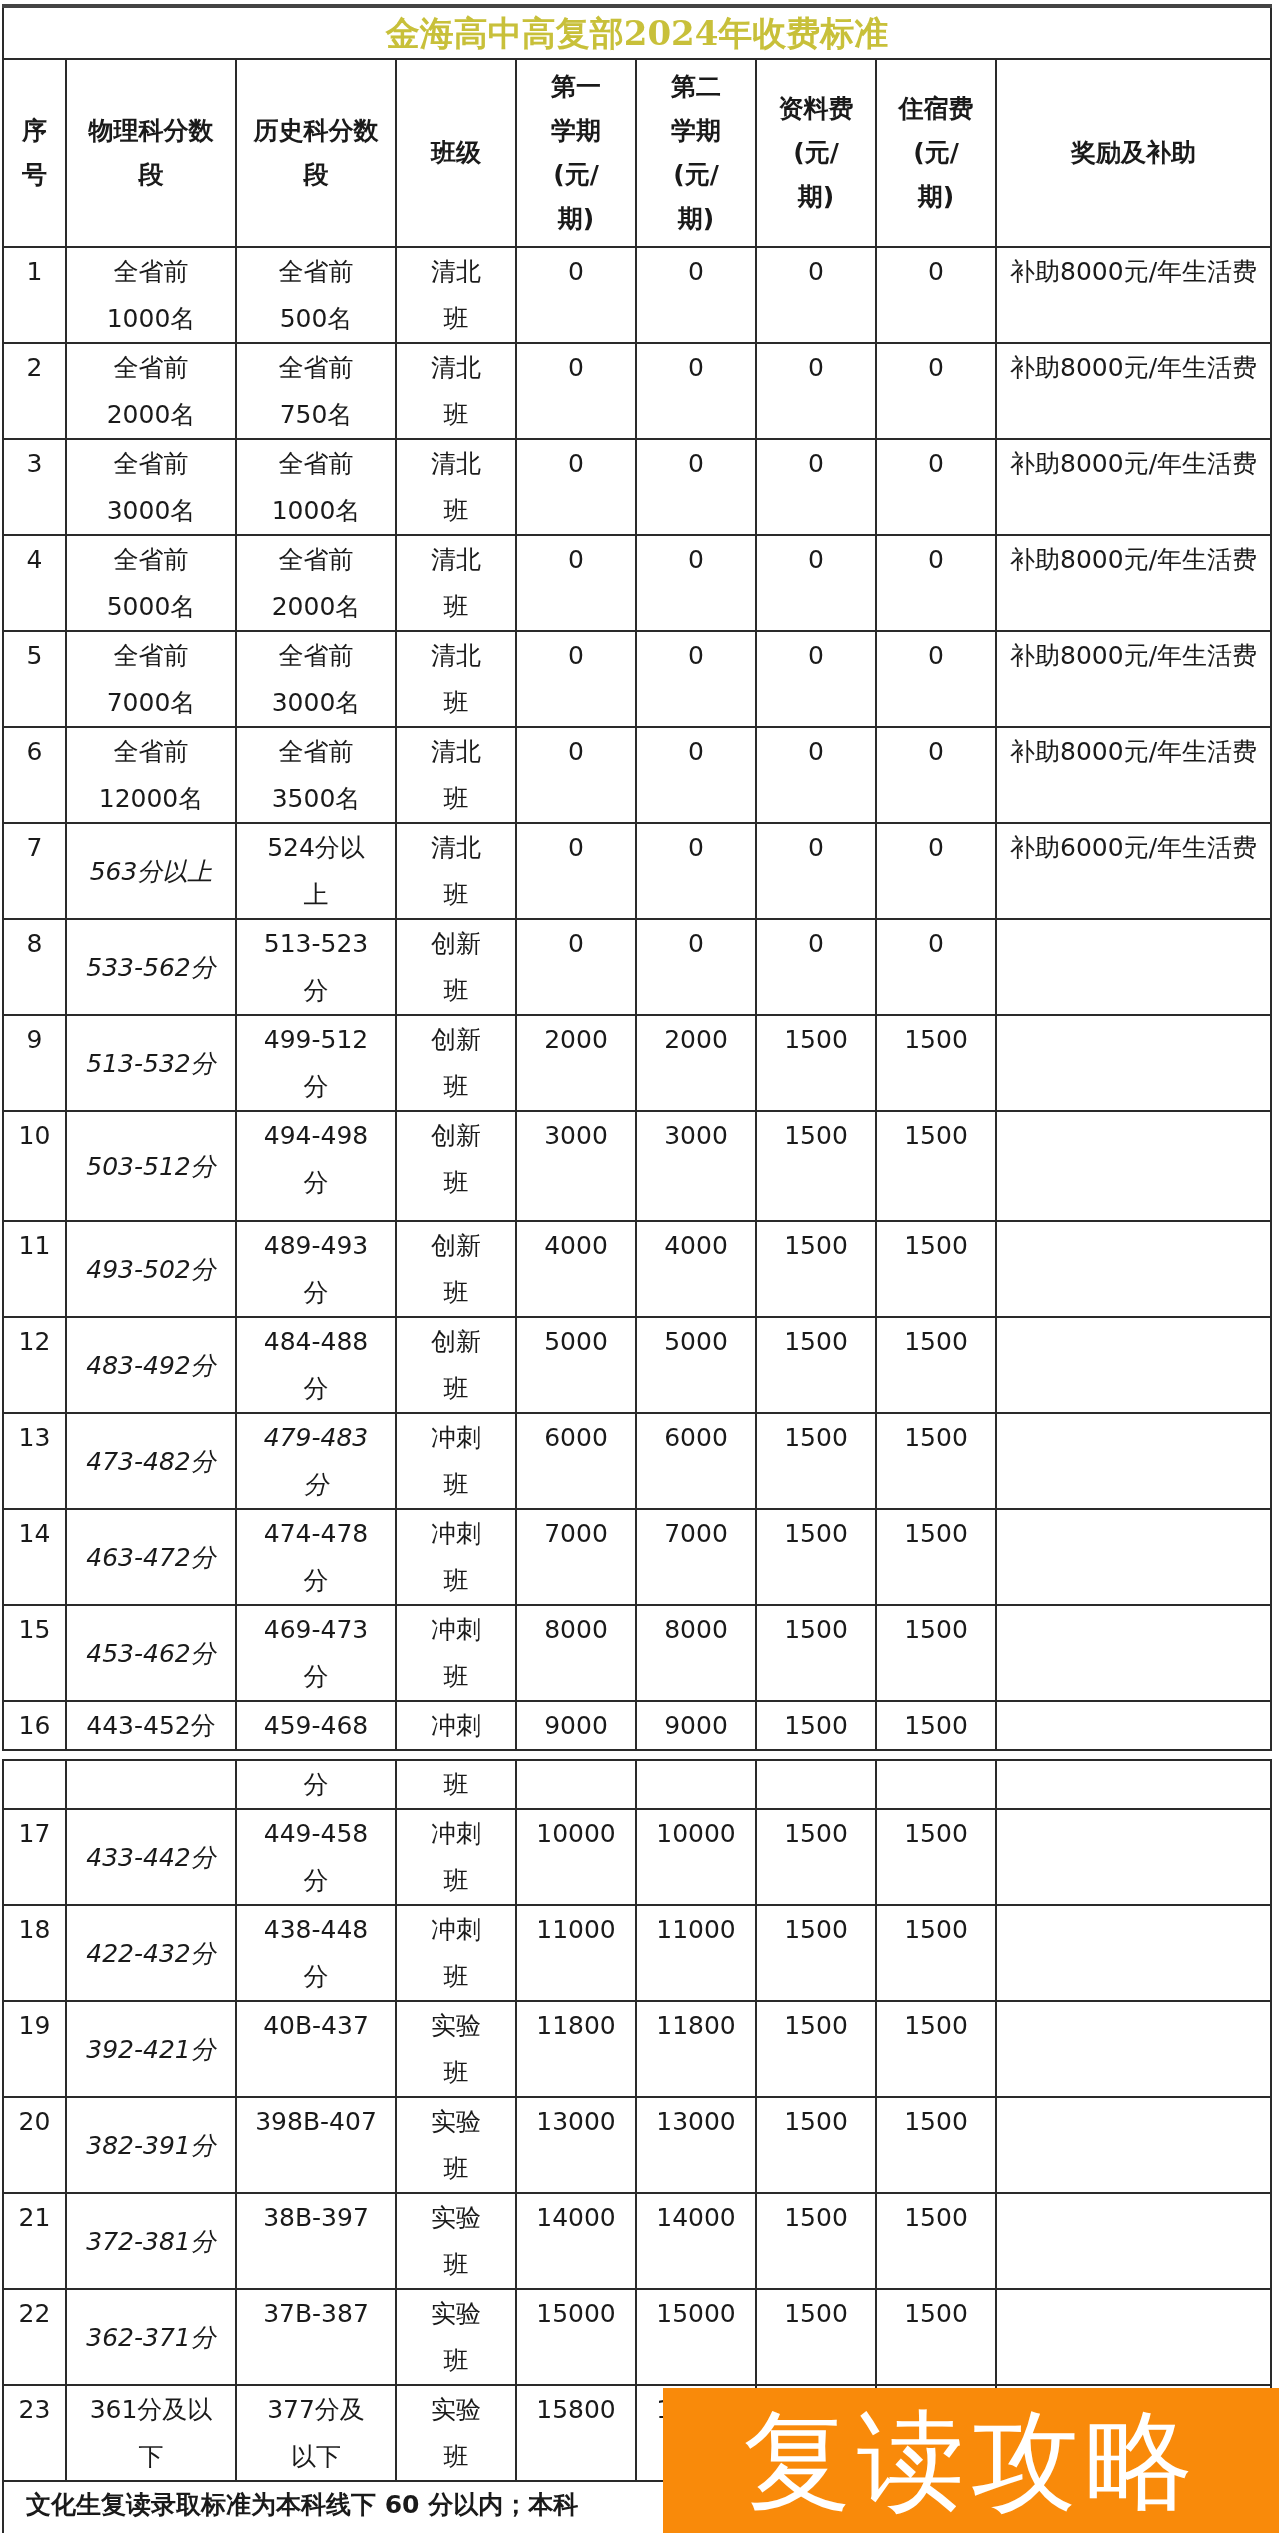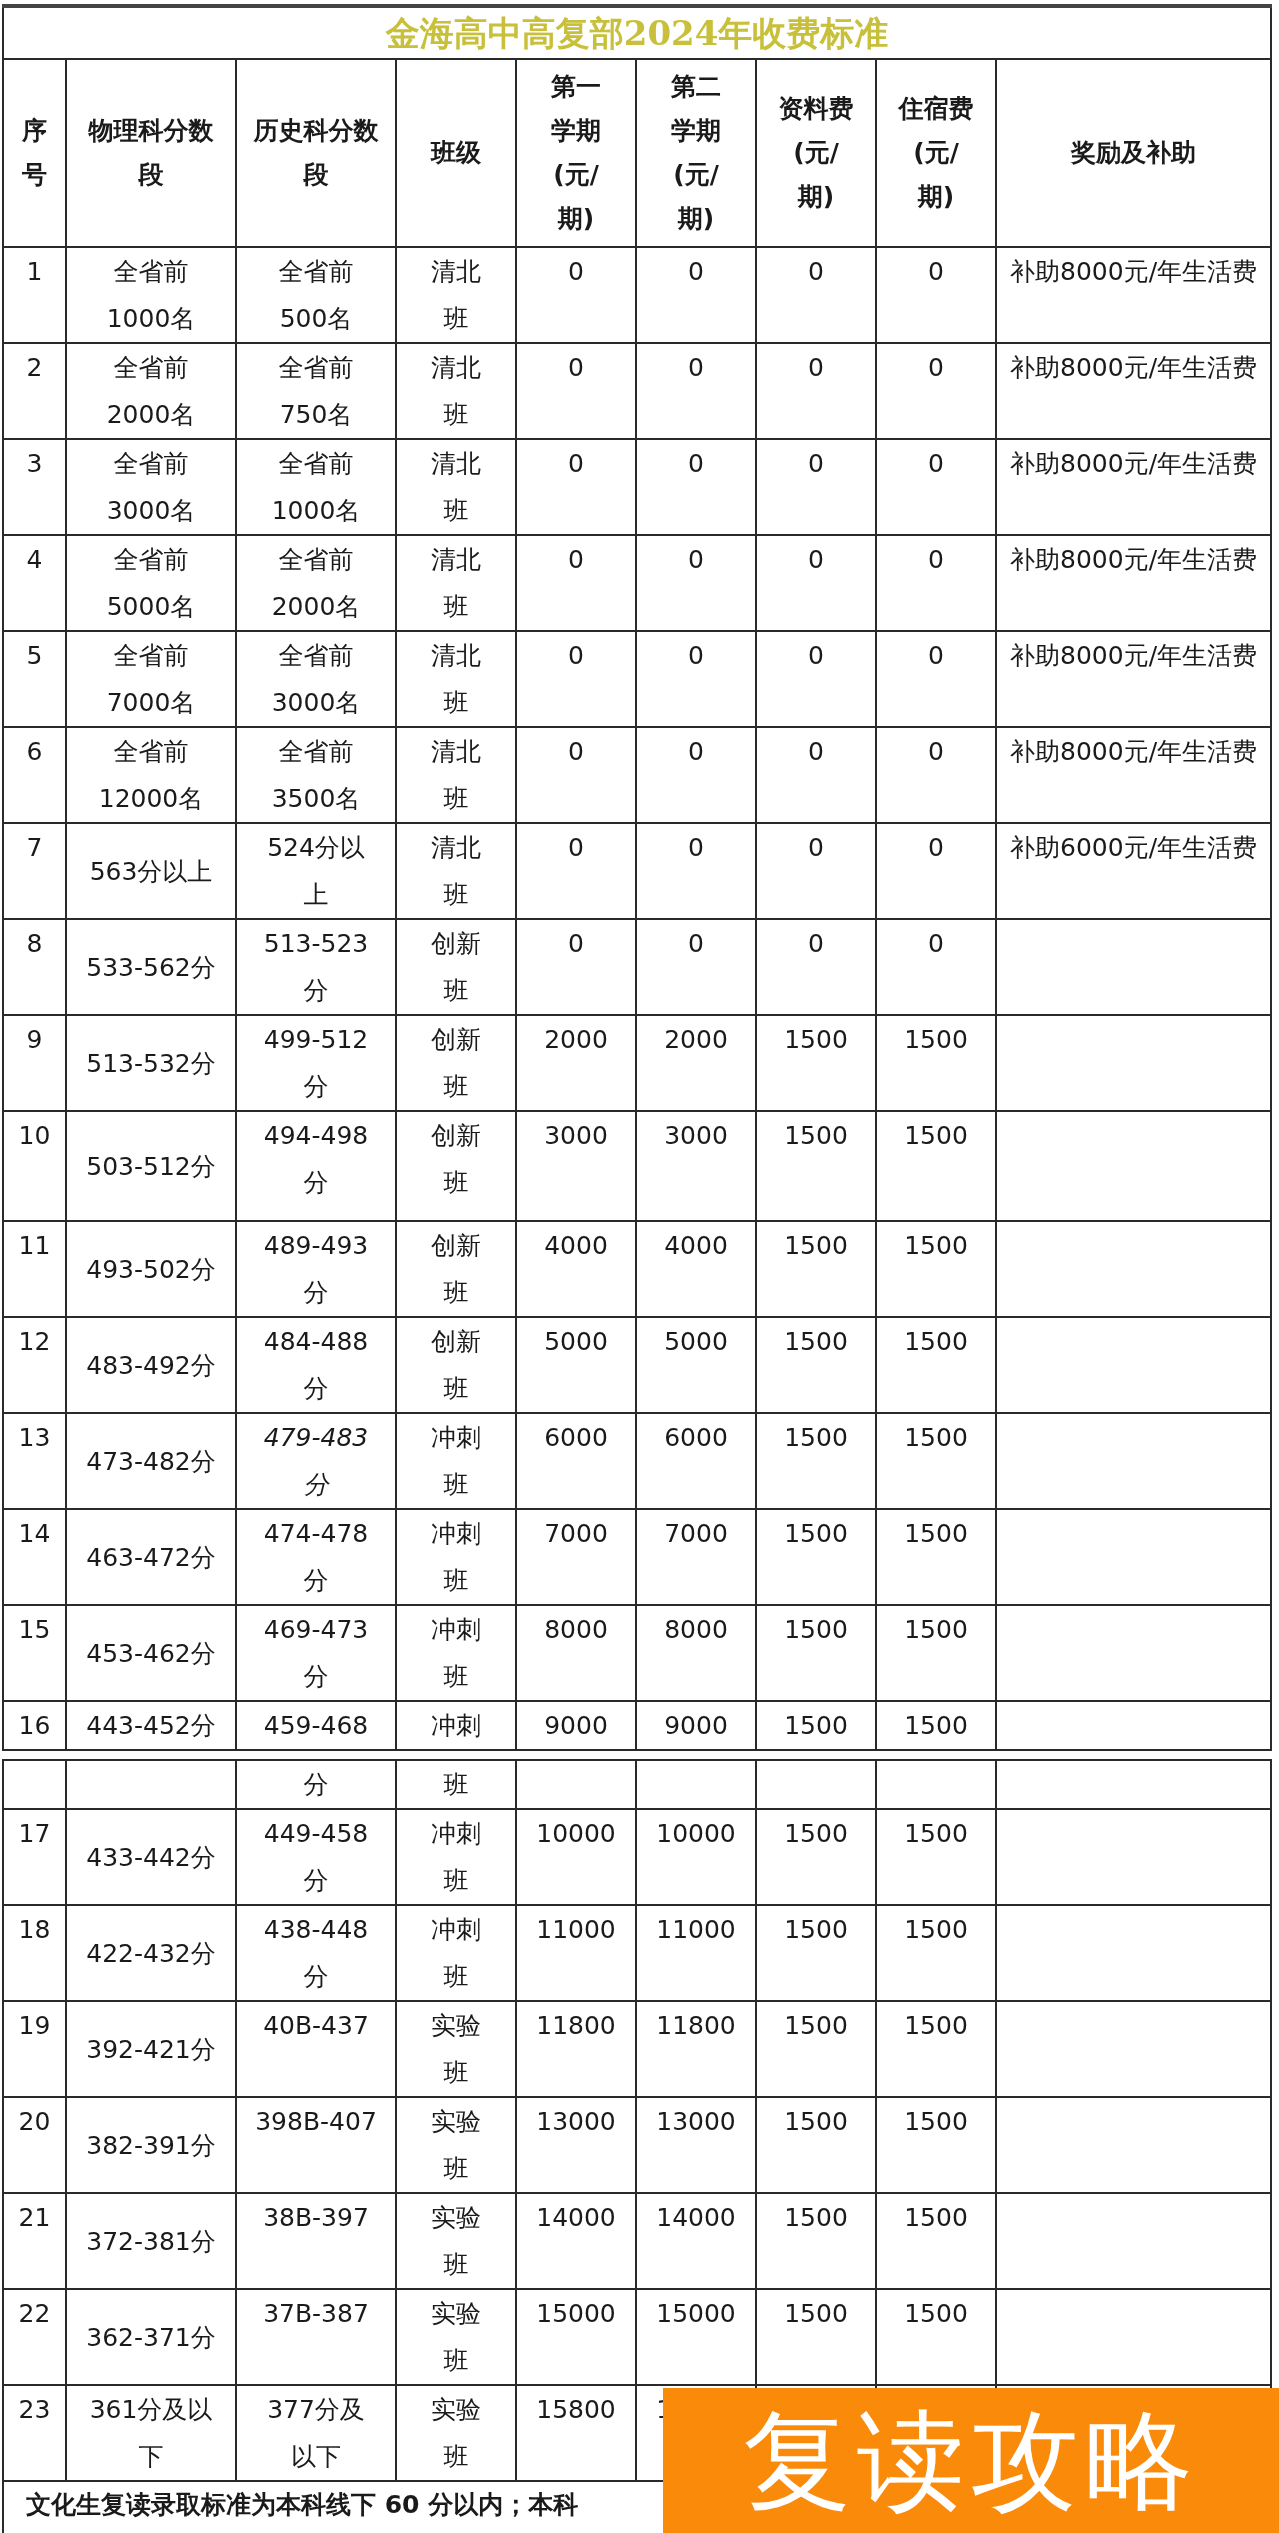--- a/index.html
+++ b/index.html
@@ -9,21 +9,21 @@
   table { border-collapse: collapse; width: 1268px; table-layout: fixed; }
   td, th { border: 2px solid #2a2a2a; padding: 0; text-align: center; vertical-align: top;
            font-size: 25px; line-height: 47px; font-weight: normal; }
   .title-row td { height: 50px; line-height: 50px; color: #c8c03a; font-size: 34px;
                   font-family: "DejaVu Serif", "Liberation Serif", serif; font-weight: bold;
                   border-top: 4px solid #444; }
   .head-row th { height: 186px; vertical-align: middle; font-weight: bold; font-size: 25px;
                  line-height: 44px; }
   .data-row td { height: 92px; }
   .short-row td { height: 44px; }
-  td.mid { vertical-align: middle; }
+  td.mid { vertical-align: middle; font-style: italic; }
   .cell-text { display: block; padding: 0 4px; }
   .gap { height: 8px; }
   .footer td { height: 92px; text-align: left; vertical-align: top; font-weight: bold;
                font-size: 25px; line-height: 46px; padding-left: 18px; }
   .footer .line2 { display: block; text-align: center; padding-left: 330px; }
   .overlay { position: absolute; left: 663px; top: 2388px; width: 616px; height: 145px;
              background: #f98a0a; display: flex; align-items: center; justify-content: center; }
   .overlay span { color: #ffffff; font-size: 108px; line-height: 1; font-weight: normal;
                   letter-spacing: 6px; font-family: "DejaVu Sans", sans-serif; }
 </style>

